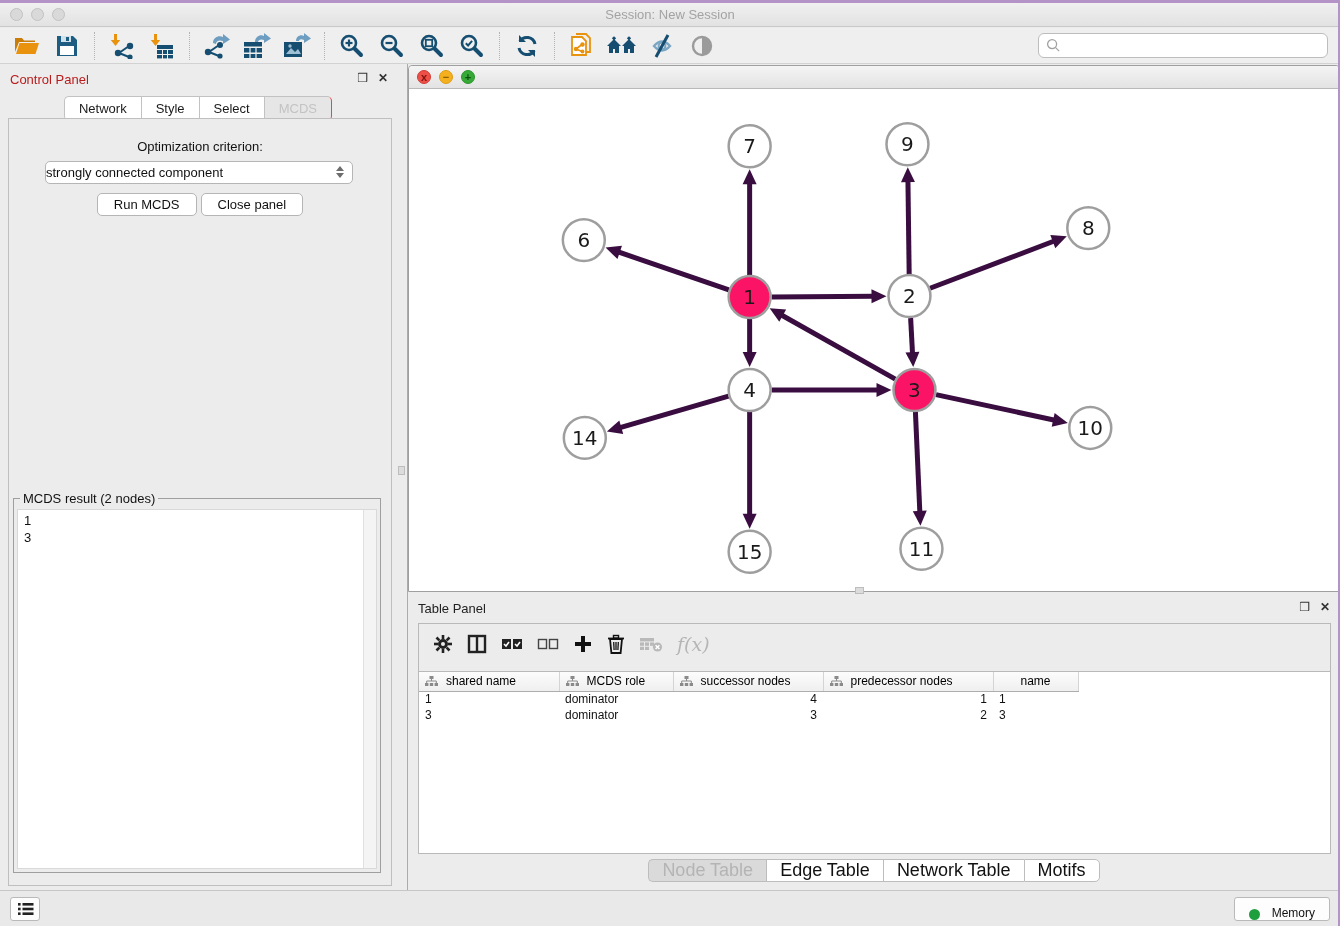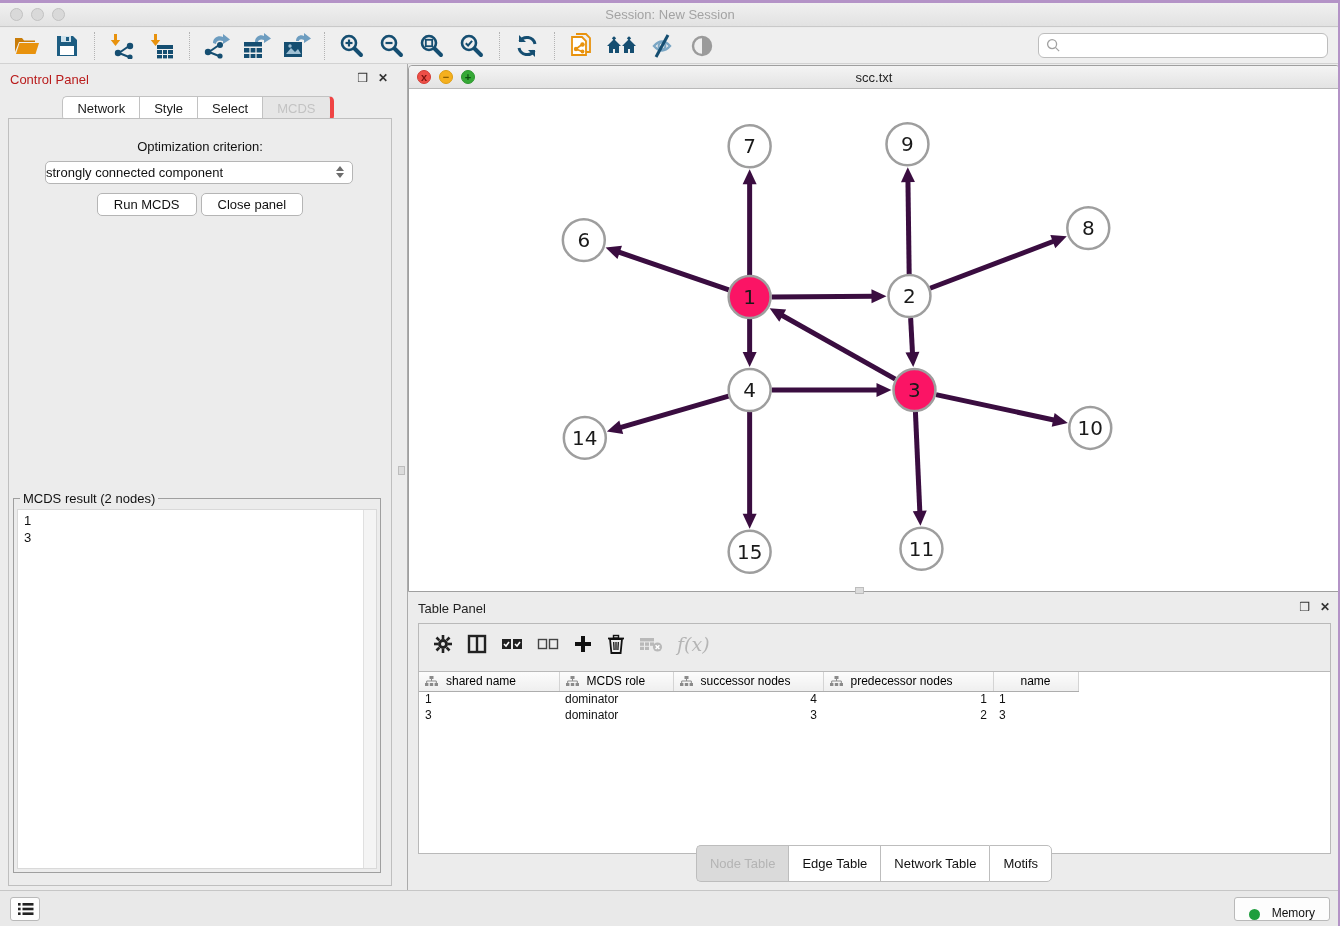--- a/index.html
+++ b/index.html
@@ -30,21 +30,21 @@
   .search-input { border:none; outline:none; flex:1; height:21px; font-size:13px; background:transparent; padding-left:4px;}
 
   
   .control-panel { position:absolute; left:0; top:64px; width:396px; height:826px; background:#ececec; }
   .cp-header { position:absolute; left:10px; top:8px; font-size:13px; color:#b91c1c; }
   .panel-ctrl { position:absolute; top:8px; display:flex; gap:10px; }
   .panel-ctrl span { font-size:12px; color:#333; line-height:12px; }
   .cp-tabs { position:absolute; left:0; right:0; top:32px; display:flex; justify-content:center; }
   .cp-tab { font-size:13px; padding:4px 14px; background:#fff; border:1px solid #c2c2c2; border-right:none; color:#1a1a1a; }
   .cp-tab:first-child { border-radius:5px 0 0 5px; }
-  .cp-tab:last-child { border-right:4px solid #ef4444; border-radius:0 5px 5px 0; }
+  .cp-tab:last-child { border-right:1px solid #ef4444; border-radius:0 5px 5px 0; }
   .cp-tab.active { background:#e6e6e6; color:#c3c3c3; }
   .cp-content { position:absolute; left:8px; right:4px; top:54px; bottom:4px; border:1px solid #bfbfbf; background:#ececec; }
   .opt-label { position:absolute; left:0; right:0; top:20px; text-align:center; font-size:13px; color:#111; }
   .criterion { position:absolute; left:36px; right:38px; top:42px; height:23px; background:#fff; border:1px solid #b5b5b5; border-radius:5px; font-size:13px; color:#111; display:flex; align-items:center; }
   .stepper { position:absolute; right:8px; top:4px; display:flex; flex-direction:column; gap:2px; }
   .stepper i { width:0; height:0; border-left:4px solid transparent; border-right:4px solid transparent; display:block; }
   .step-up { border-bottom:5px solid #6d6d6d; }
   .step-down { border-top:5px solid #6d6d6d; }
   .cp-buttons { position:absolute; left:0; right:0; top:74px; display:flex; justify-content:center; gap:4px; }
   .btn { background:#fff; border:1px solid #b5b5b5; border-radius:5px; font-size:13px; color:#111; padding:3px 16px; font-family:"Liberation Sans",sans-serif; }
@@ -79,21 +79,21 @@
   .tp-toolbar { position:absolute; left:0; right:0; top:0; height:40px; display:flex; align-items:center; gap:14px; padding-left:14px; }
   .tp-btn { display:flex; align-items:center; justify-content:center; }
   .fx { font-family:"DejaVu Serif", serif; font-style:italic; font-size:19px; color:#b5b5b5; }
   .tp-table { position:absolute; left:0; right:0; top:47px; bottom:0; background:#fff; border-top:1px solid #b9b9b9; }
   table.grid { border-collapse:collapse; font-size:12px; }
   table.grid th { font-weight:normal; background:linear-gradient(#fcfcfc,#efefef); border-right:1px solid #d4d4d4; border-bottom:1px solid #adadad; height:19px; padding:0 6px; white-space:nowrap; }
   table.grid th .hwrap { display:flex; align-items:center; gap:8px; justify-content:flex-start; }
   table.grid td { height:16px; padding:0 6px; color:#111; white-space:nowrap; }
   td.al { text-align:left; } td.ar { text-align:right; }
   .tp-tabs { position:absolute; left:0; right:0; bottom:8px; display:flex; justify-content:center; }
-  .tp-tab { font-size:13px; padding:10px 13px; background:#fff; border:1px solid #bdbdbd; border-right:none; color:#111; }
+  .tp-tab { font-size:18px; padding:0 13px; background:#fff; border:1px solid #bdbdbd; border-right:none; color:#111; }
   .tp-tab:first-child { border-radius:5px 0 0 5px; }
   .tp-tab:last-child { border-right:1px solid #bdbdbd; border-radius:0 5px 5px 0; }
   .tp-tab.active { background:#dadada; color:#b4b4b4; }
 
   
   .statusbar { position:absolute; left:0; bottom:0; width:1340px; height:36px; background:#e9e9e9; border-top:1px solid #c6c6c6; }
   .sb-left { position:absolute; left:10px; top:6px; width:30px; height:24px; background:#fdfdfd; border:1px solid #b9b9b9; border-radius:3px; display:flex; align-items:center; justify-content:center; }
   .sb-right { position:absolute; right:10px; top:6px; height:24px; background:#fdfdfd; border:1px solid #b9b9b9; border-radius:3px; display:flex; align-items:flex-end; gap:12px; padding:0 14px; font-size:12px; color:#111; }
   .mem-dot { width:11px; height:11px; border-radius:50%; }
 </style>
@@ -327,21 +327,20 @@
   </div>
 <div class="hsplit-handle"></div>
 
 <div class="net-window">
   <div class="net-titlebar">
     <div class="net-tl">
       <span class="b b-close">x</span>
       <span class="b b-min">−</span>
       <span class="b b-max">+</span>
     </div>
-    <div class="net-title">scc.txt</div>
   </div>
   <div class="net-canvas">
     <svg id="graph" width="930" height="503" viewBox="0 0 931 503">
         <line x1="341" y1="186" x2="341" y2="92" stroke="#3a0d40" stroke-width="5"></line>
         <polygon points="341,80 348,95 334,95" fill="#3a0d40"></polygon>
         <line x1="320.1924875913935" y1="200.85525176330984" x2="208.10286065005576" y2="162.3666449220071" stroke="#3a0d40" stroke-width="5"></line>
         <polygon points="196.7533084271795,158.4695095201761 213.21357769017624,156.7203566424537 208.6669197213734,169.961500902476" fill="#3a0d40"></polygon>
         <line x1="362.9995703250881" y1="207.8625026854682" x2="466.0006835737235" y2="207.21874572766424" stroke="#3a0d40" stroke-width="5"></line>
         <polygon points="478.00044920558975,207.14374719246507 463.0444913112898,214.23735864671934 462.9569930202241,200.2376320762087" fill="#3a0d40"></polygon>
         <line x1="341" y1="230" x2="341" y2="266" stroke="#3a0d40" stroke-width="5"></line>

